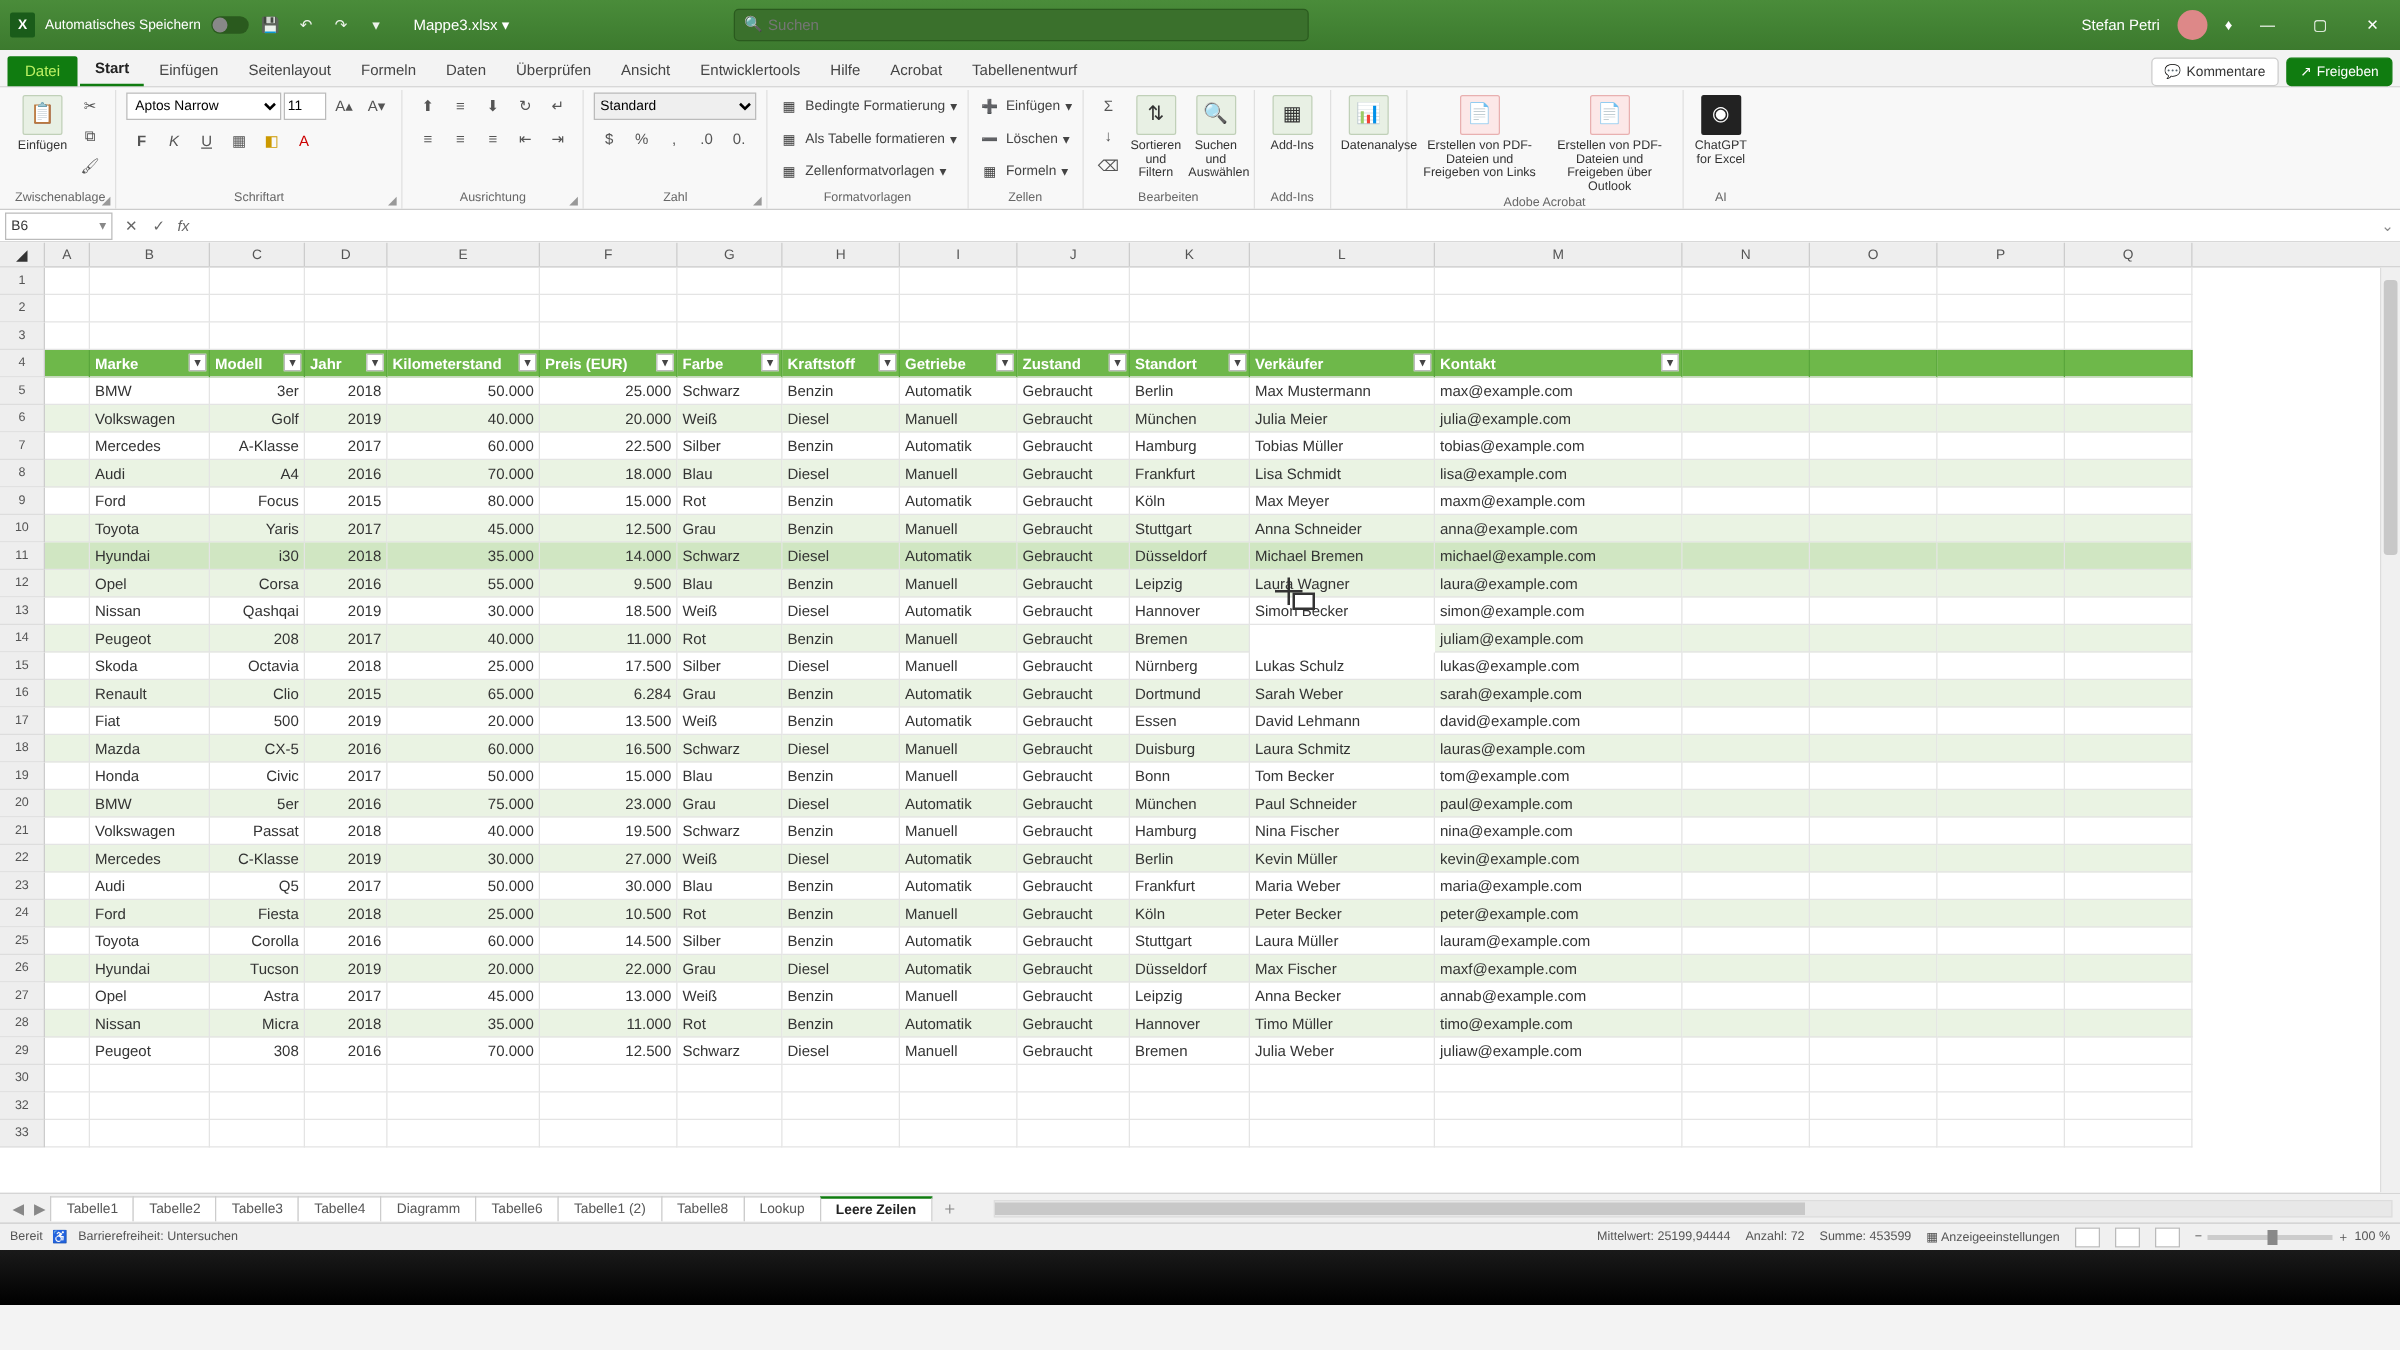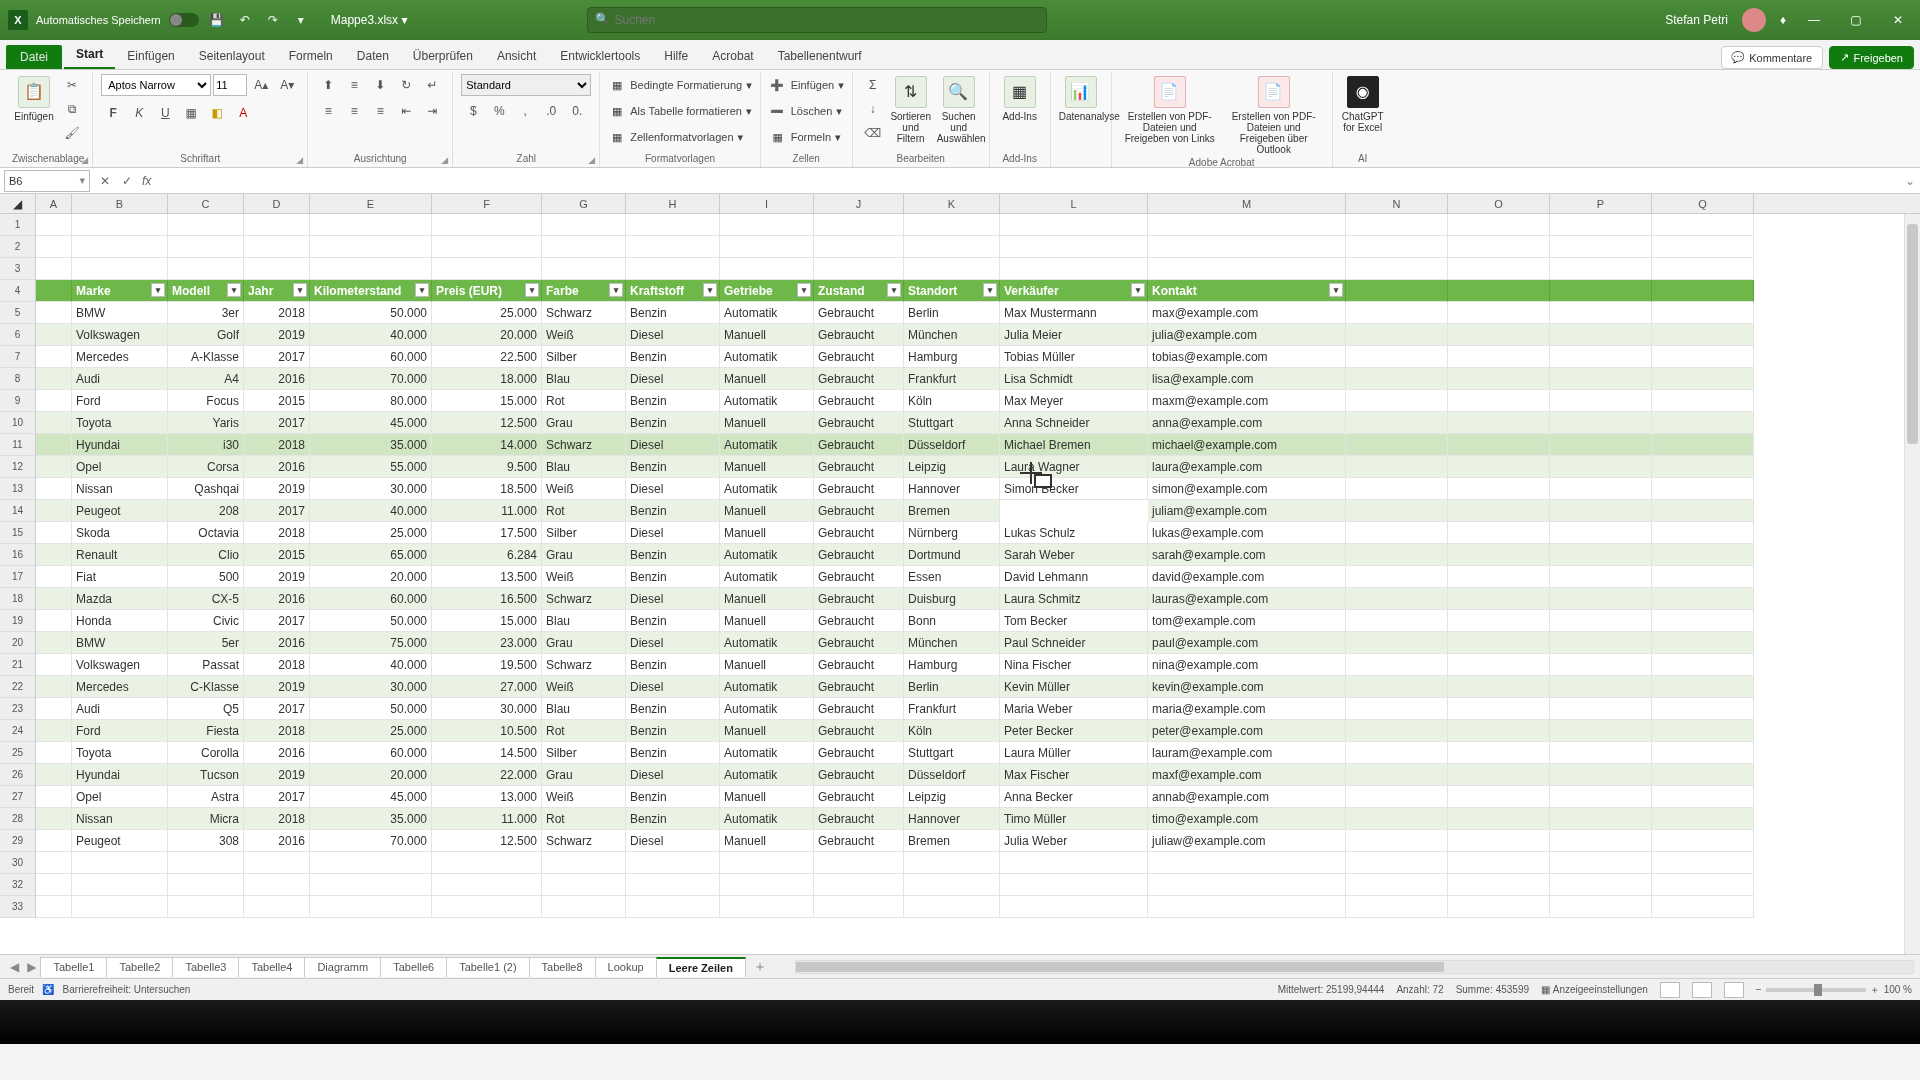--- a/index.html
+++ b/index.html
@@ -18,21 +18,21 @@
 .titlebar .search input { width: 100%; height: 26px; border: 1px solid #2a5a1e; background: #3a702c; border-radius: 4px; color: #cfe8c7; padding: 0 26px; font-size: 12px; }
 .titlebar .search { position: relative; }
 .titlebar .search .sicon { position: absolute; left: 8px; top: 5px; color: #cfe8c7; }
 .titlebar .right { margin-left: auto; display: flex; align-items: center; gap: 14px; }
 .titlebar .avatar { width: 24px; height: 24px; border-radius: 50%; background: #d88; }
 .titlebar .winbtn { width: 28px; text-align: center; }
 
 
 .ribbon-tabs { height: 30px; background: #f3f3f3; display: flex; align-items: end; padding: 0 6px; border-bottom: 1px solid #d0d0d0; }
 .ribbon-tabs .tab { padding: 6px 12px; font-size: 12px; color: #444; cursor: pointer; }
-.ribbon-tabs .tab.file { background: #107c10; color: #e5e5e5; border-radius: 2px 2px 0 0; margin-right: 2px; padding: 5px 14px; }
+.ribbon-tabs .tab.file { background: #107c10; color: #bef264; border-radius: 2px 2px 0 0; margin-right: 2px; padding: 5px 14px; }
 .ribbon-tabs .tab.active { border-bottom: 2px solid #107c10; color: #222; font-weight: 600; }
 .ribbon-tabs .spacer { flex: 1; }
 .ribbon-tabs .rbtn { padding: 4px 10px; border: 1px solid #ccc; border-radius: 4px; margin-left: 6px; font-size: 11px; display: flex; align-items: center; gap: 4px; background: #fff; }
 .ribbon-tabs .rbtn.share { background: #107c10; color: #fff; border-color: #107c10; }
 
 
 .ribbon { height: 98px; background: #f8f8f8; border-bottom: 1px solid #ccc; display: flex; padding: 2px 4px 0 4px; }
 .group { border-right: 1px solid #e0e0e0; padding: 2px 8px 0 8px; display: flex; flex-direction: column; justify-content: space-between; }
 .group .controls { display: flex; gap: 4px; align-items: flex-start; flex: 1; }
 .group .label { text-align: center; font-size: 10px; color: #666; padding: 2px 0 3px 0; position: relative; }
@@ -151,21 +151,21 @@
         <div class="smallbtn">✂</div>
         <div class="smallbtn">⧉</div>
         <div class="smallbtn">🖌</div>
       </div>
     </div>
     <div class="label"><span>Zwischenablage</span><span class="dlg">◢</span></div>
   </div>
   <div class="group">
     <div class="controls" style="flex-direction:column;gap:4px">
       <div class="fontsel">
-        <select style="width:110px"><option>Aptos Narrow</option></select>
+        <select style="width:124px"><option>Aptos Narrow</option></select>
         <input style="width: 34px;" value="11">
         <div class="smallbtn">A▴</div>
         <div class="smallbtn">A▾</div>
       </div>
       <div class="row">
         <div class="smallbtn">
             <b>F</b>
           </div>
         <div class="smallbtn">
             <i>K</i>

